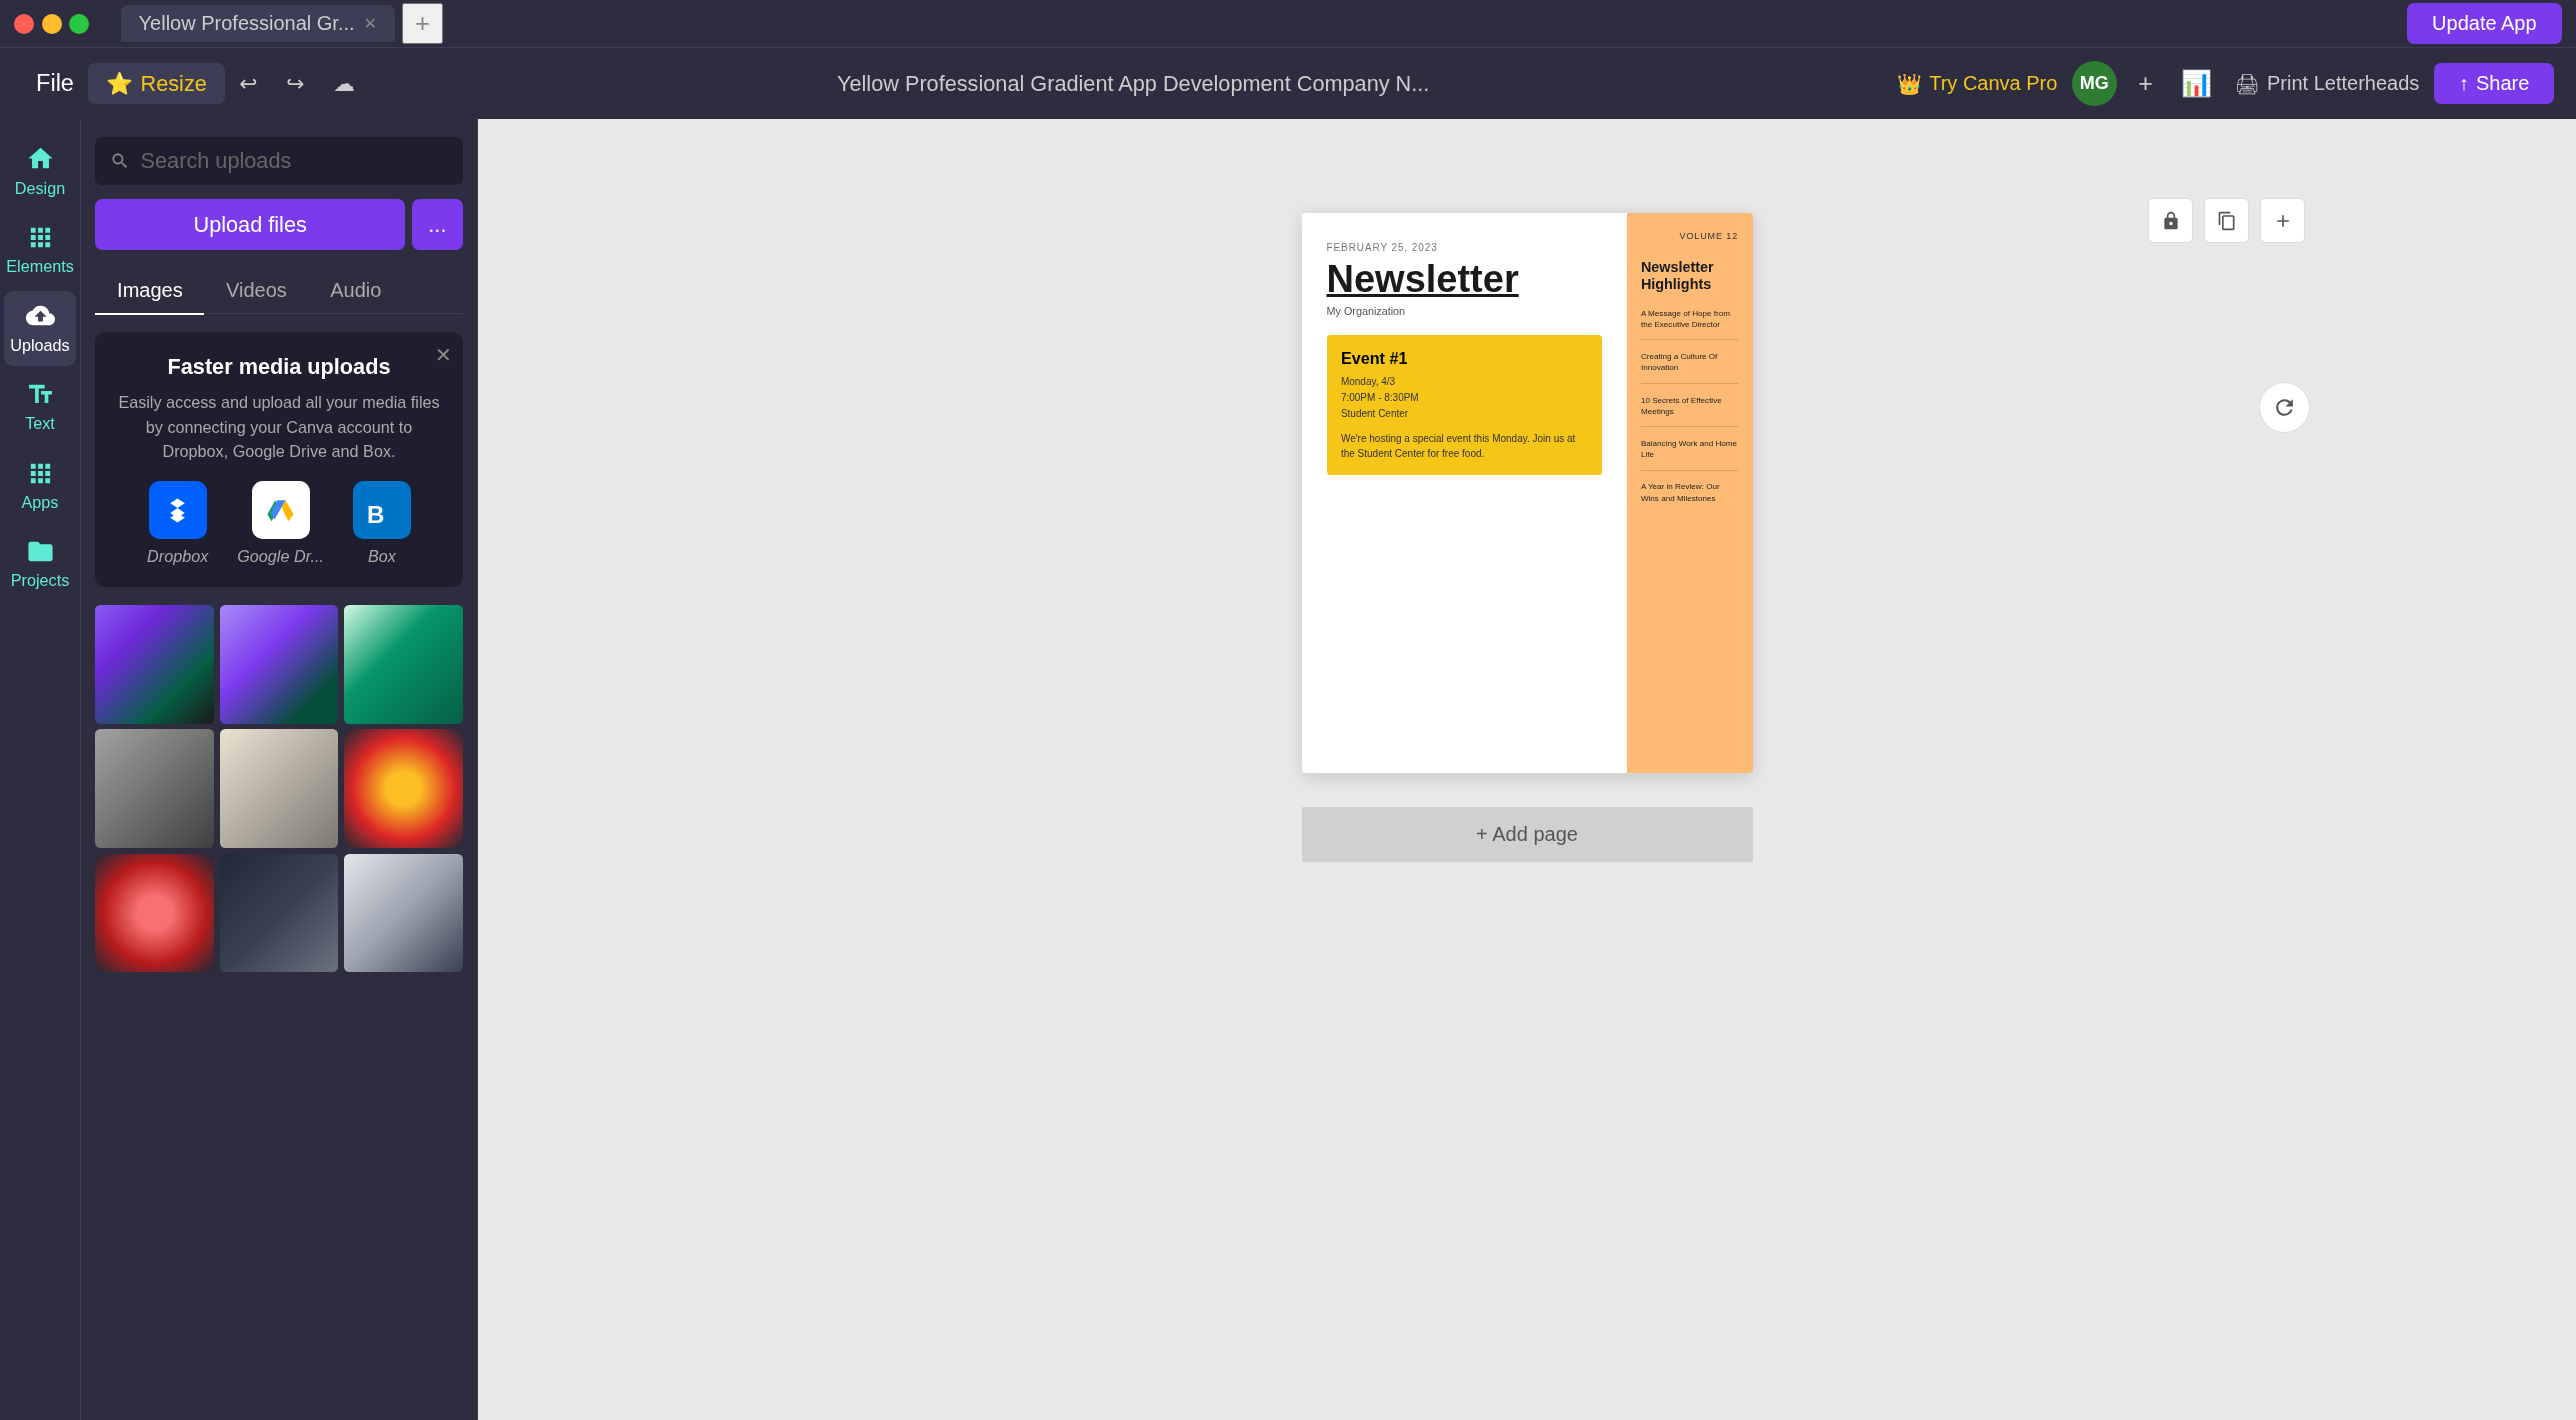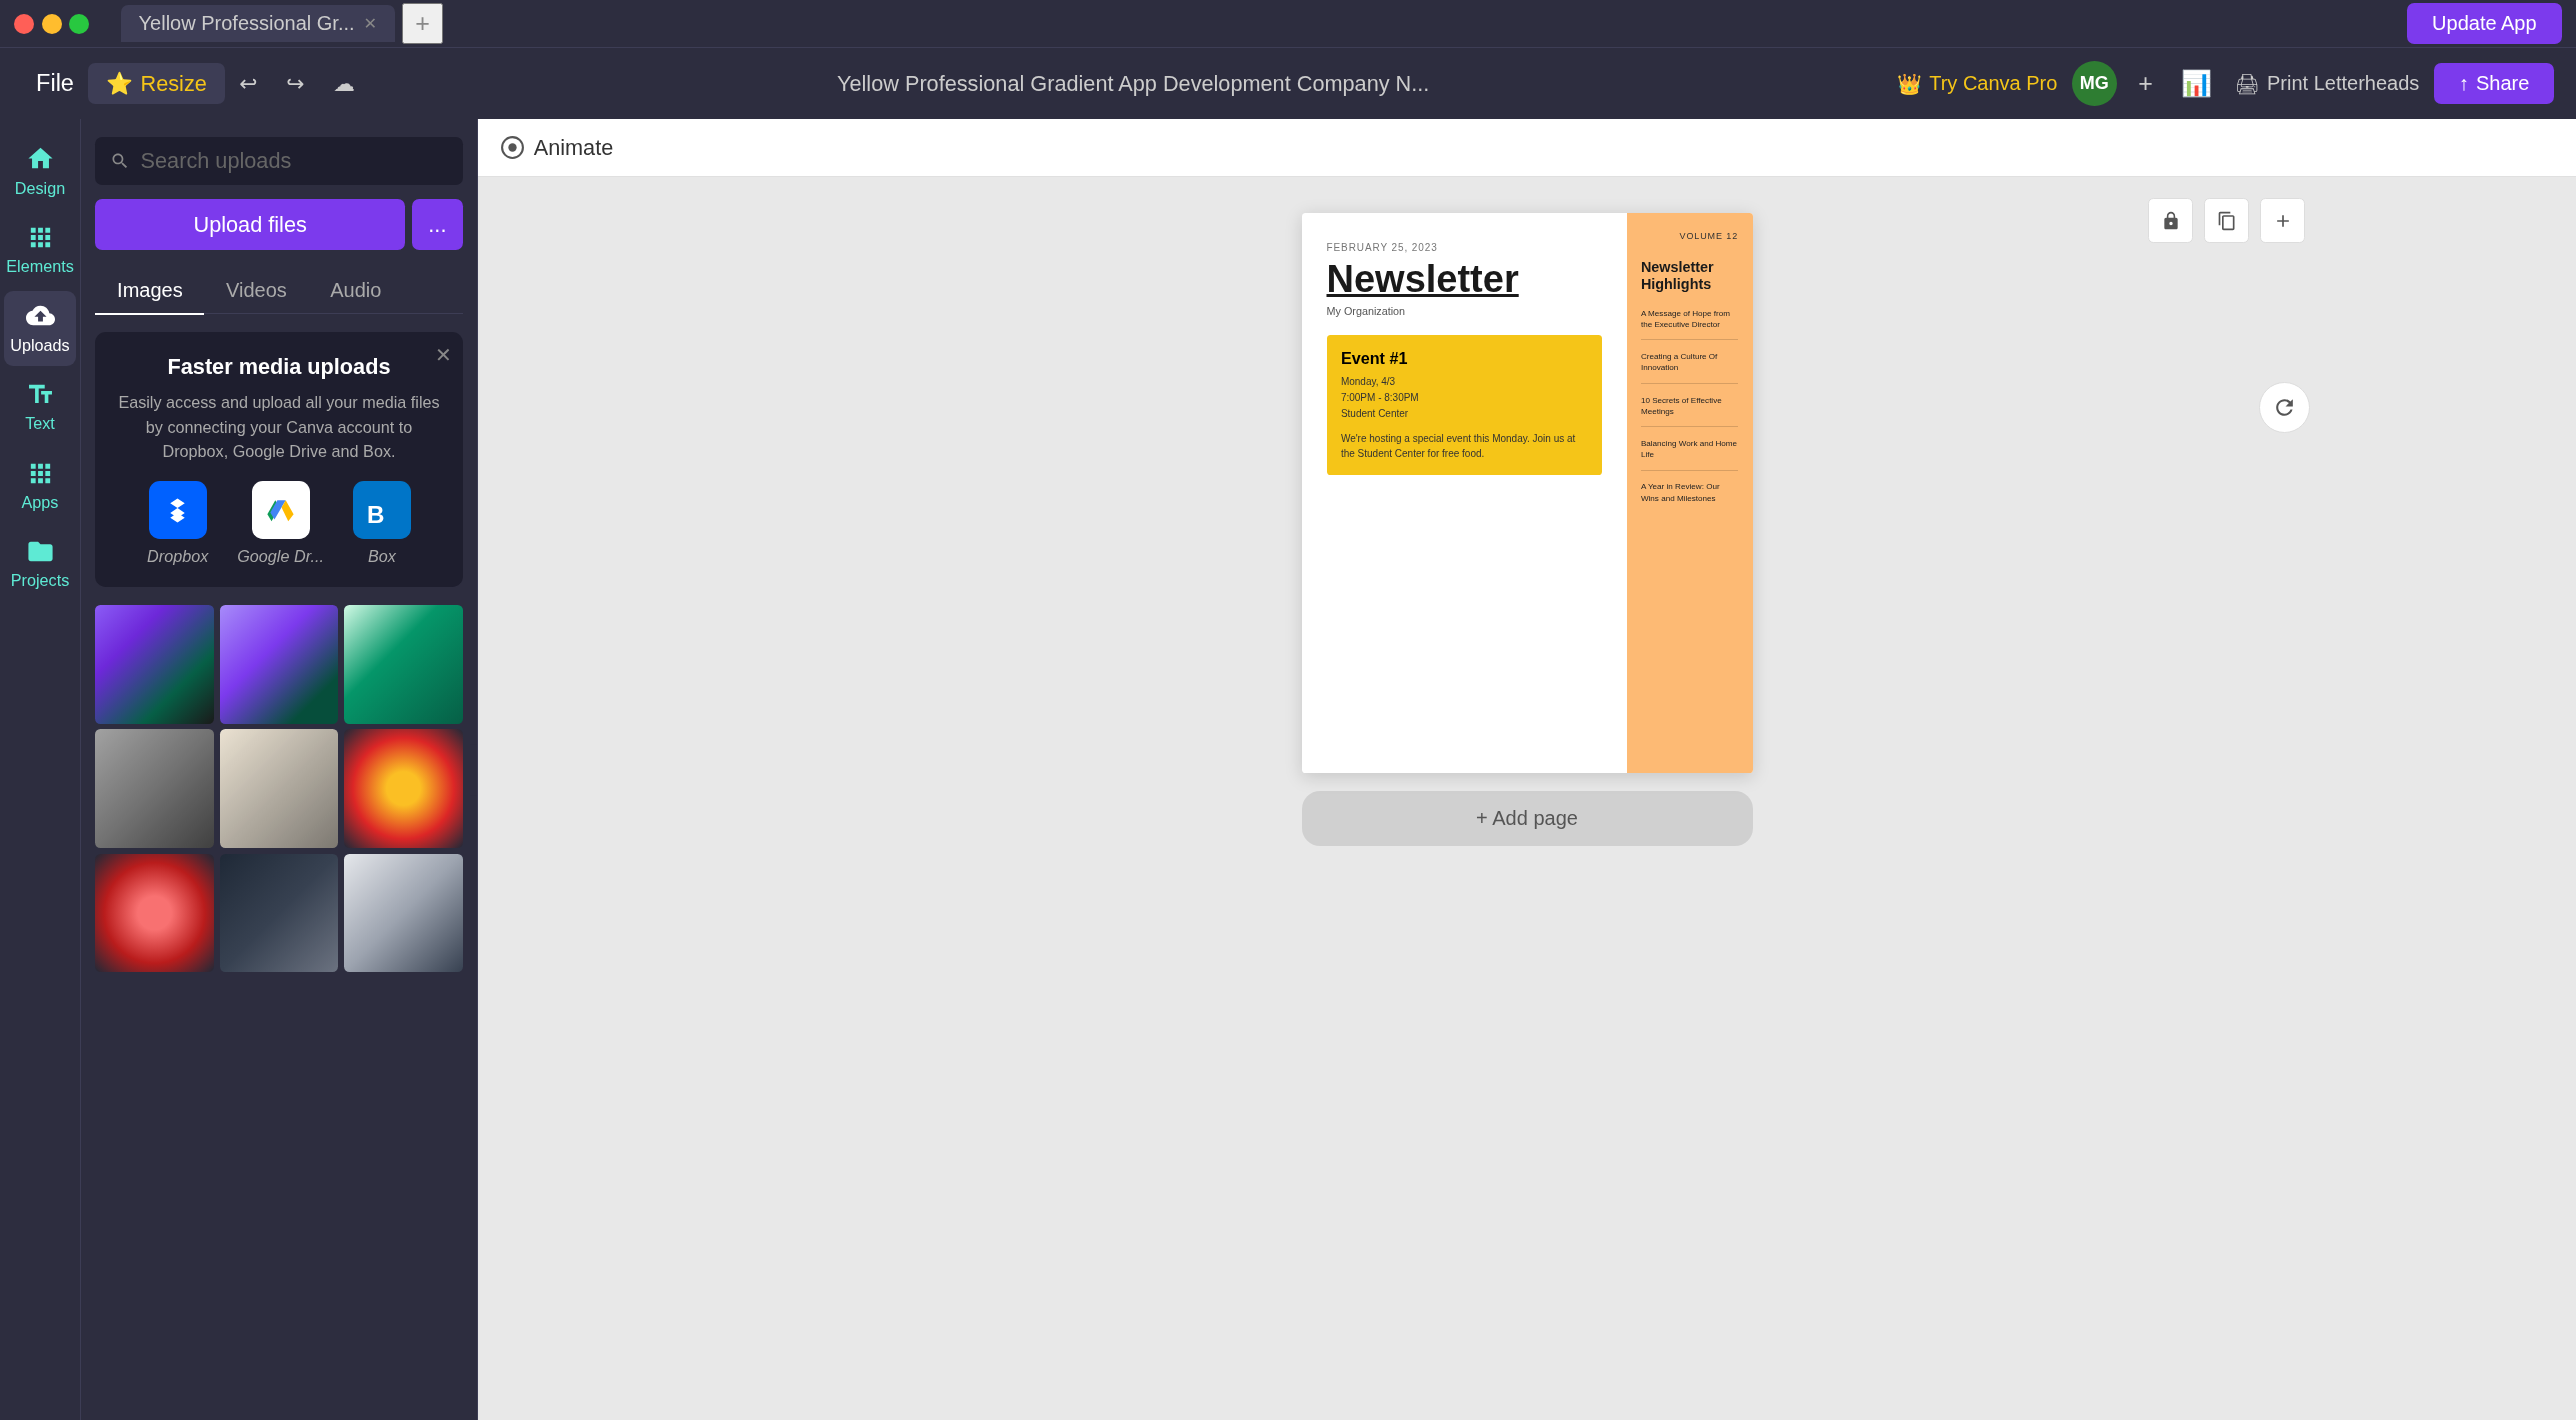--- a/index.html
+++ b/index.html
@@ -323,24 +323,24 @@
       margin-bottom: 14.4px; line-height: 1.2;
     }
     .highlight-item {
       font-size: 8.1px; color: #222; line-height: 1.4;
       margin-bottom: 10.8px; padding-bottom: 9px;
       border-bottom: 0.9px solid rgba(0,0,0,0.15);
     }
     .highlight-item:last-child { border-bottom: none; }
 
     .add-page-btn {
-      margin-top: 18px;
+      margin-top: 34px;
       width: 451px;
       background: #d0d0d0;
-      border: none; border-radius: 18px;
+      border: none; border-radius: 1px;
       padding: 16.2px; font-size: 20px; color: #555;
       cursor: pointer; text-align: center;
     }
 
     
     .uploads-panel::-webkit-scrollbar { width: 5.4px; }
     .uploads-panel::-webkit-scrollbar-track { background: transparent; }
     .uploads-panel::-webkit-scrollbar-thumb { background: #555; border-radius: 2.7px; }
 
     
@@ -521,29 +521,20 @@
       <div class="grid-image" style="background: radial-gradient(circle, #f87171 20%, #b91c1c 60%, #1f2937 100%);"></div>
       <div class="grid-image" style="background: linear-gradient(135deg, #1f2937 0%, #374151 50%, #6b7280 100%);"></div>
       <div class="grid-image" style="background: linear-gradient(135deg, #e5e7eb 0%, #9ca3af 50%, #374151 100%);"></div>
     </div>
 
     <div class="hide-panel">‹</div>
   </div>
 
   <div class="canvas-area">
 
-    <div class="animate-bar">
-      <button class="animate-btn">
-        <svg width="25" height="25" viewBox="0 0 24 24" fill="#555">
-            <circle cx="12" cy="12" r="10" stroke="#555" stroke-width="2" fill="none"></circle>
-            <circle cx="12" cy="12" r="4" fill="#555"></circle>
-          </svg>
-        <span>Animate</span>
-      </button>
-    </div>
 
     <div style="position: absolute; top: 79px; right: 271px; display: flex; gap: 10.8px; z-index: 10;">
       <button class="canvas-tool-btn">
         <svg width="20" height="20" viewBox="0 0 24 24" fill="#555">
             <path d="M18 8h-1V6c0-2.76-2.24-5-5-5S7 3.24 7 6v2H6c-1.1 0-2 .9-2 2v10c0 1.1.9 2 2 2h12c1.1 0 2-.9 2-2V10c0-1.1-.9-2-2-2zm-6 9c-1.1 0-2-.9-2-2s.9-2 2-2 2 .9 2 2-.9 2-2 2zm3.1-9H8.9V6c0-1.71 1.39-3.1 3.1-3.1 1.71 0 3.1 1.39 3.1 3.1v2z"></path>
           </svg>
       </button>
       <button class="canvas-tool-btn">
         <svg width="20" height="20" viewBox="0 0 24 24" fill="#555">
             <path d="M16 1H4c-1.1 0-2 .9-2 2v14h2V3h12V1zm3 4H8c-1.1 0-2 .9-2 2v14c0 1.1.9 2 2 2h11c1.1 0 2-.9 2-2V7c0-1.1-.9-2-2-2zm0 16H8V7h11v14z"></path>

